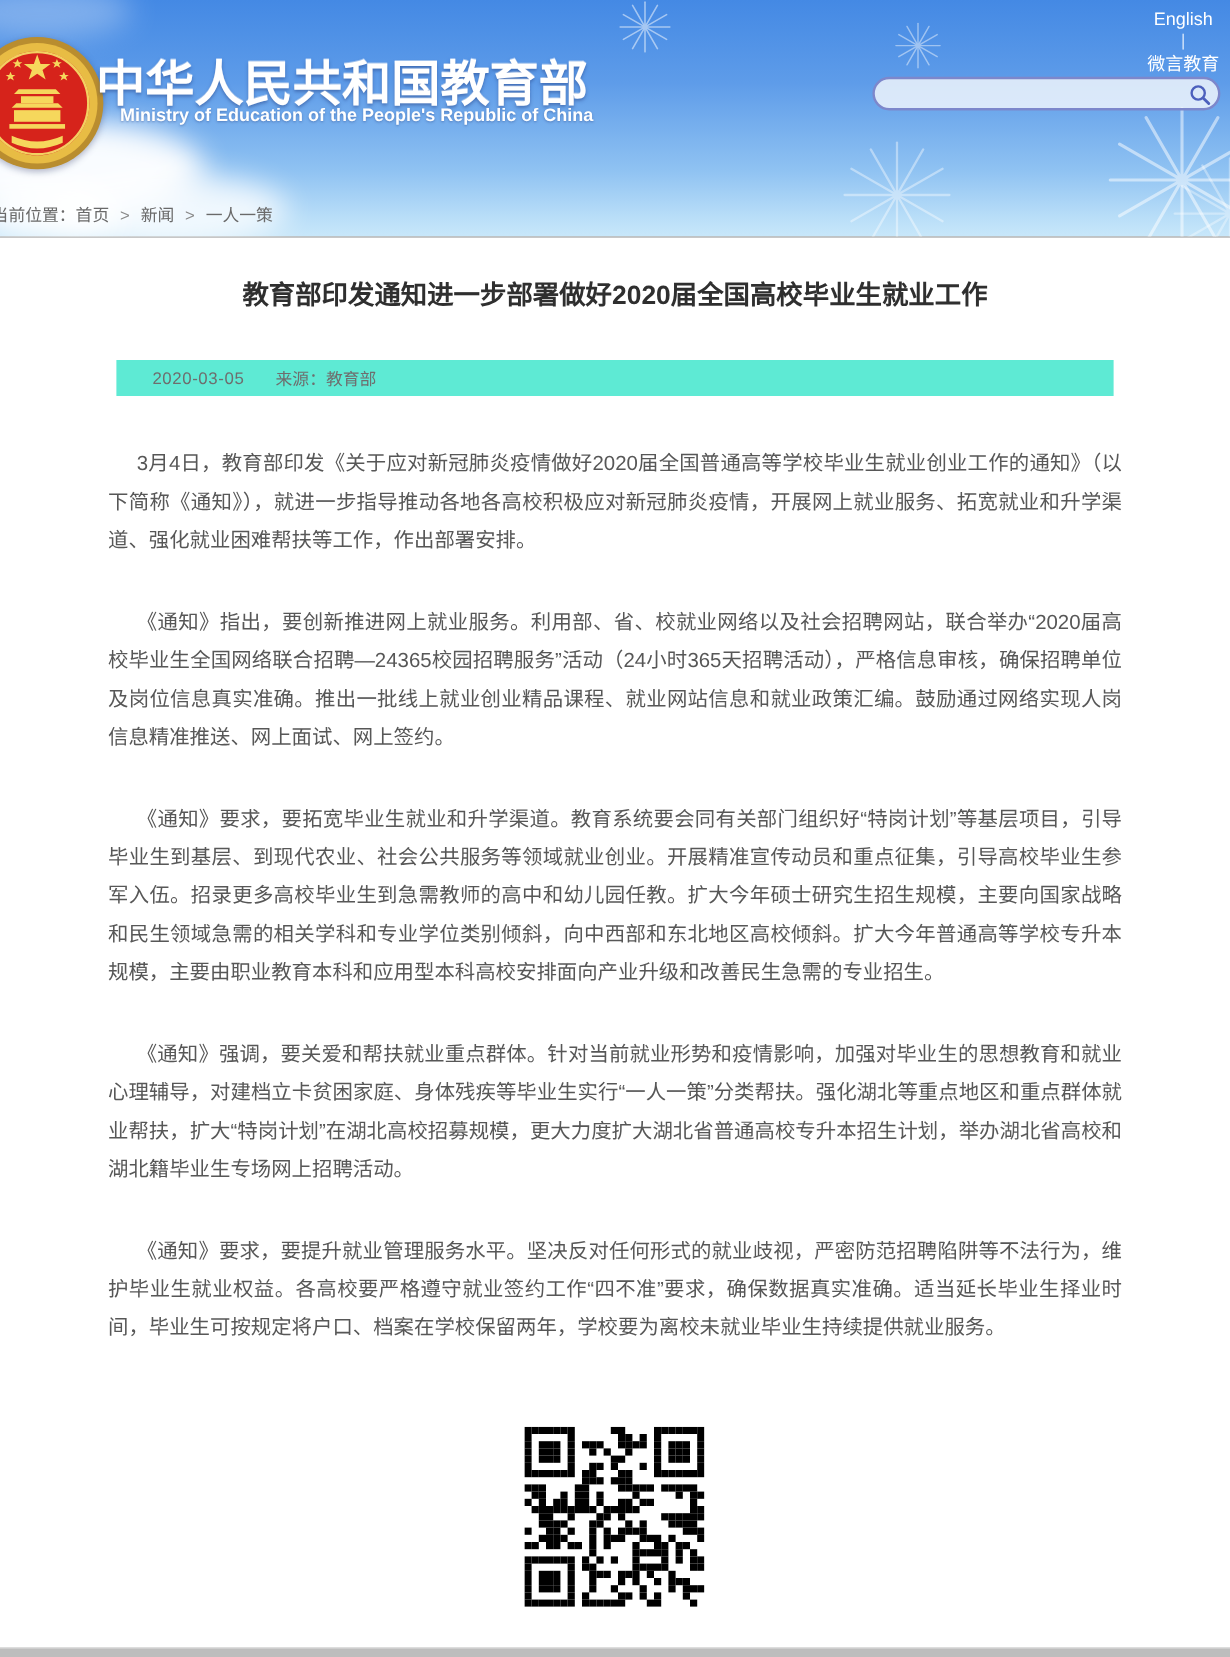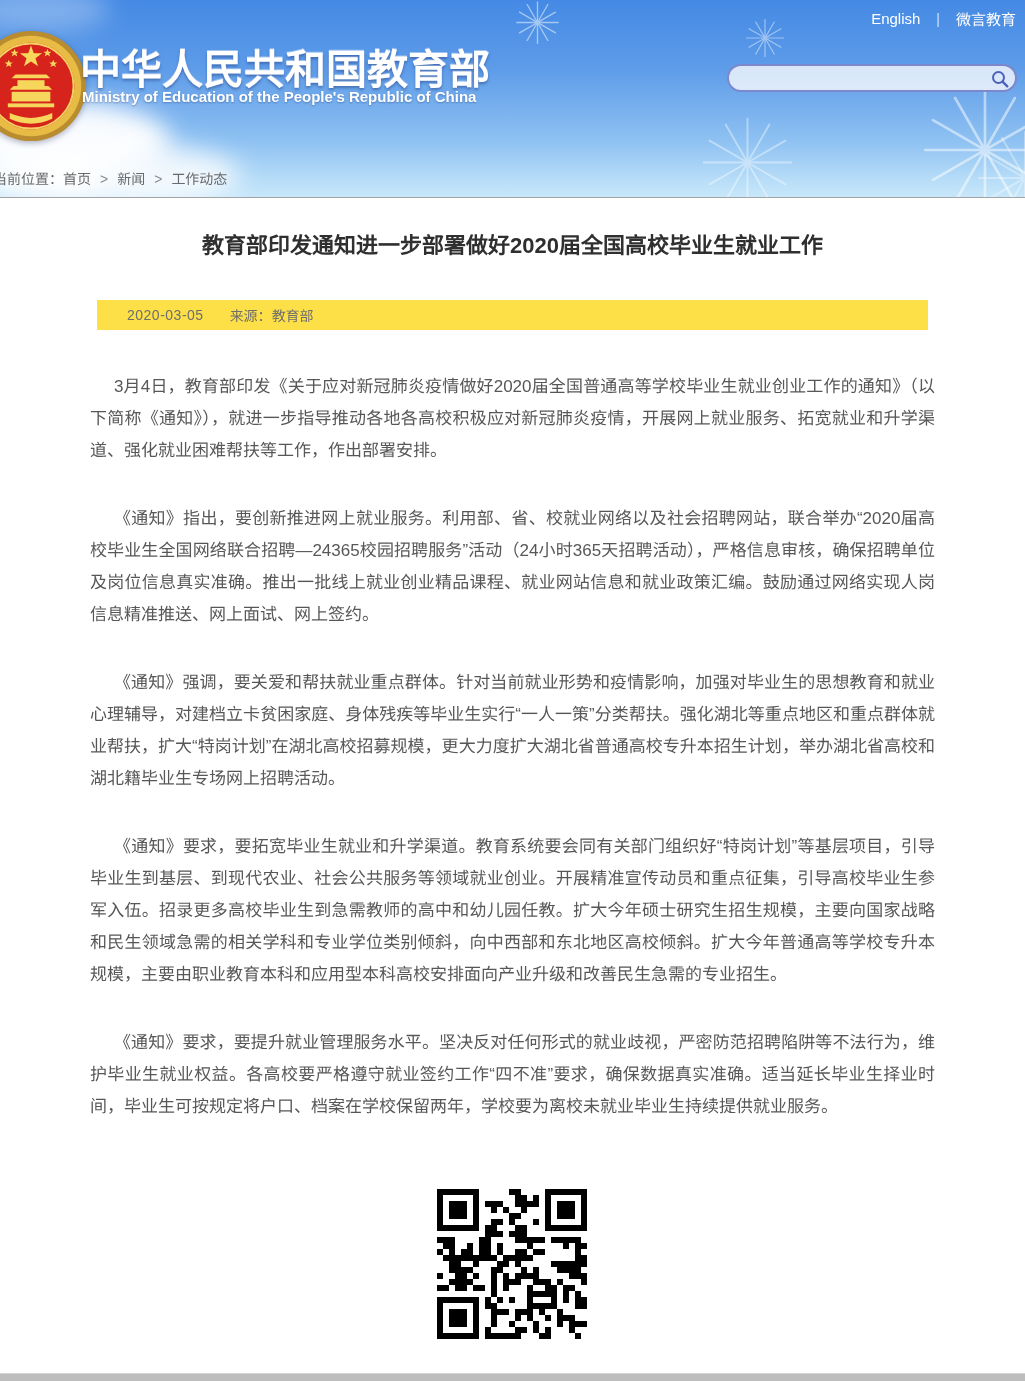--- a/index.html
+++ b/index.html
@@ -27,25 +27,25 @@
 
   .emblem { position:absolute; left:-27px; top:28px; width:116px; height:116px; }
   .emblem svg { width:100%; height:100%; filter:drop-shadow(0 2px 3px rgba(30,40,90,.35)); }
 
   .brand-title {
     position:absolute; left:80px; top:36px; font-size:41px; font-weight:bold; color:#ffffff;
     letter-spacing:0px; white-space:nowrap;
     text-shadow:0 2px 3px rgba(36,62,128,.5), 0 -1px 0 rgba(255,255,255,.45);
   }
   .brand-sub {
-    position:absolute; left:82px; top:88px; font-size:15px; font-weight:bold; color:#ffffff;
+    position:absolute; left:100px; top:88px; font-size:15px; font-weight:bold; color:#ffffff;
     white-space:nowrap; text-shadow:0 1px 2px rgba(36,62,128,.45);text-align:right;
   }
 
-  .top-links { position:absolute; right:9px; top:8px; font-size:15px; color:#fff; display:flex; align-items:center; }
+  .top-links { position:absolute; right:9px; top:8px; font-size:15px; color:#fff; display:flex; align-items:center;flex-direction:column; }
   .top-links a { color:#fff; text-decoration:none; cursor:pointer; }
   .top-links .divider { margin:0 16px; opacity:.75; font-size:14px; }
 
   .searchbox {
     position:absolute; left:727px; top:64px; width:290px; height:28px;
     background:rgba(244,248,253,.82); border:2px solid #7d87cb; border-radius:15px;
   }
   .search-input {
     position:absolute; left:10px; top:1px; width:250px; height:22px;
     border:none; outline:none; background:transparent; font-size:14px; color:#333;
@@ -57,21 +57,21 @@
   }
   .breadcrumb a { color:#6a6a6a; text-decoration:none; cursor:pointer; }
   .breadcrumb .sep { color:#8a8a8a; margin:0 9px; }
 
   
   .article-title {
     margin:33px 0 0 90px; width:845px; text-align:center;
     font-size:22px; line-height:30px; font-weight:bold; color:#2f2f2f;
   }
   .meta-bar {
-    margin:39px 0 0 97px; width:831px; height:30px; background:#fde047;
+    margin:39px 0 0 97px; width:831px; height:30px; background:#5eead4;
     display:flex; align-items:center; padding-left:30px;
     font-size:14px; color:#6e6e6e;
   }
   .meta-date { margin-right:26px; letter-spacing:.5px; }
   .paragraphs { margin:41px 0 0 90px; width:845px; }
   .paragraphs p {
     font-size:17px; line-height:32px; color:#575757;
     text-indent:24px; margin:0 0 36px 0; text-align:justify;
   }
   .qr { width:150px; height:150px; margin:66px 0 0 437px; }
@@ -184,38 +184,38 @@
       <input class="search-input" type="text" placeholder="" style="">
       <span class="search-icon">
         <svg viewBox="0 0 20 20">
             <circle cx="8.5" cy="8.5" r="5.5" fill="none" stroke="#4c60bd" stroke-width="2"></circle>
             <line x1="12.8" y1="12.8" x2="17.3" y2="17.3" stroke="#4c60bd" stroke-width="2.4" stroke-linecap="round"></line>
           </svg>
       </span>
     </div>
 
     <div class="breadcrumb">
-      <span>当前位置：</span><a>首页</a><span class="sep">&gt;</span><a>新闻</a><span class="sep">&gt;</span><a>工作动态</a>
+      <span>当前位置：</span><a>首页</a><span class="sep">&gt;</span><a>新闻</a><span class="sep">&gt;</span><a>一人一策</a>
     </div>
   </header>
 
   <main>
     <h2 class="article-title">教育部印发通知进一步部署做好2020届全国高校毕业生就业工作</h2>
 
     <div class="meta-bar">
       <span class="meta-date">2020-03-05</span>
       <span>来源：</span>
       <span>教育部</span>
     </div>
 
     <div class="paragraphs">
       <p>3月4日，教育部印发《关于应对新冠肺炎疫情做好2020届全国普通高等学校毕业生就业创业工作的通知》（以下简称《通知》），就进一步指导推动各地各高校积极应对新冠肺炎疫情，开展网上就业服务、拓宽就业和升学渠道、强化就业困难帮扶等工作，作出部署安排。</p>
       <p>《通知》指出，要创新推进网上就业服务。利用部、省、校就业网络以及社会招聘网站，联合举办“2020届高校毕业生全国网络联合招聘—24365校园招聘服务”活动（24小时365天招聘活动），严格信息审核，确保招聘单位及岗位信息真实准确。推出一批线上就业创业精品课程、就业网站信息和就业政策汇编。鼓励通过网络实现人岗信息精准推送、网上面试、网上签约。</p>
+      <p>《通知》要求，要拓宽毕业生就业和升学渠道。教育系统要会同有关部门组织好“特岗计划”等基层项目，引导毕业生到基层、到现代农业、社会公共服务等领域就业创业。开展精准宣传动员和重点征集，引导高校毕业生参军入伍。招录更多高校毕业生到急需教师的高中和幼儿园任教。扩大今年硕士研究生招生规模，主要向国家战略和民生领域急需的相关学科和专业学位类别倾斜，向中西部和东北地区高校倾斜。扩大今年普通高等学校专升本规模，主要由职业教育本科和应用型本科高校安排面向产业升级和改善民生急需的专业招生。</p>
       <p>《通知》强调，要关爱和帮扶就业重点群体。针对当前就业形势和疫情影响，加强对毕业生的思想教育和就业心理辅导，对建档立卡贫困家庭、身体残疾等毕业生实行“一人一策”分类帮扶。强化湖北等重点地区和重点群体就业帮扶，扩大“特岗计划”在湖北高校招募规模，更大力度扩大湖北省普通高校专升本招生计划，举办湖北省高校和湖北籍毕业生专场网上招聘活动。</p>
-      <p>《通知》要求，要拓宽毕业生就业和升学渠道。教育系统要会同有关部门组织好“特岗计划”等基层项目，引导毕业生到基层、到现代农业、社会公共服务等领域就业创业。开展精准宣传动员和重点征集，引导高校毕业生参军入伍。招录更多高校毕业生到急需教师的高中和幼儿园任教。扩大今年硕士研究生招生规模，主要向国家战略和民生领域急需的相关学科和专业学位类别倾斜，向中西部和东北地区高校倾斜。扩大今年普通高等学校专升本规模，主要由职业教育本科和应用型本科高校安排面向产业升级和改善民生急需的专业招生。</p>
       <p>《通知》要求，要提升就业管理服务水平。坚决反对任何形式的就业歧视，严密防范招聘陷阱等不法行为，维护毕业生就业权益。各高校要严格遵守就业签约工作“四不准”要求，确保数据真实准确。适当延长毕业生择业时间，毕业生可按规定将户口、档案在学校保留两年，学校要为离校未就业毕业生持续提供就业服务。</p>
     </div>
 
     <div class="qr">
       <svg id="qr-svg" viewBox="0 0 150 150">
           <rect width="150" height="150" fill="#fff"></rect>
           <g fill="#000">
             <rect x="0" y="0" width="6" height="6"></rect>
             <rect x="6" y="0" width="6" height="6"></rect>
             <rect x="12" y="0" width="6" height="6"></rect>

